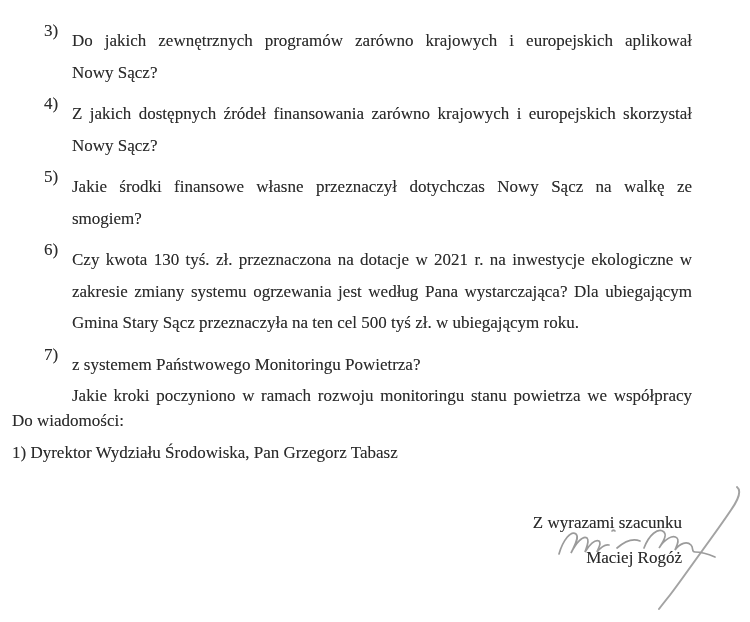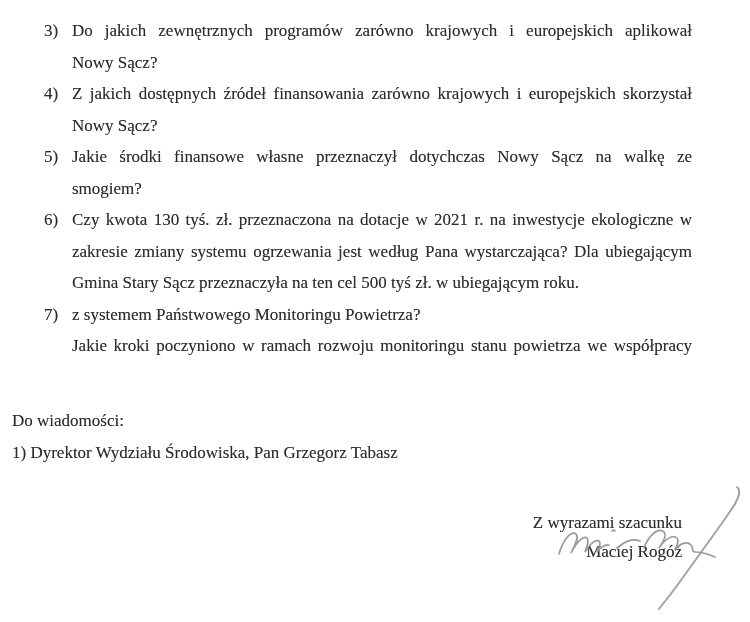--- a/index.html
+++ b/index.html
@@ -22,21 +22,21 @@
     left: 44px;
     top: 15px;
     width: 648px;
   }
   .q-item { display: flex; }
   .q-num {
     flex: 0 0 28px;
     width: 28px;
     line-height: 31.5px;
   }
-  .q-text { flex: 0 0 620px; width: 620px; }
+  .q-text { flex: 0 0 620px; width: 620px; margin-top: 10px; }
   .line {
     line-height: 31.5px;
     height: 31.5px;
     white-space: nowrap;
     overflow: visible;
   }
   .line.j {
     text-align: justify;
     text-align-last: justify;
   }
@@ -51,21 +51,21 @@
   .distribution .line { white-space: nowrap; }
 
   
   .closing {
     position: absolute;
     top: 512px;
     right: 68px;
     text-align: right;
   }
   .closing .salutation { line-height: 22px; white-space: nowrap; margin-left: 44px; }
-  .closing .signer { line-height: 22px; margin-top: 7px; white-space: nowrap; }
+  .closing .signer { line-height: 22px; margin-top: 13px; white-space: nowrap; }
 
   .signature-svg {
     position: absolute;
     left: 545px;
     top: 480px;
     width: 205px;
     height: 142px;
     pointer-events: none;
   }
 </style>

